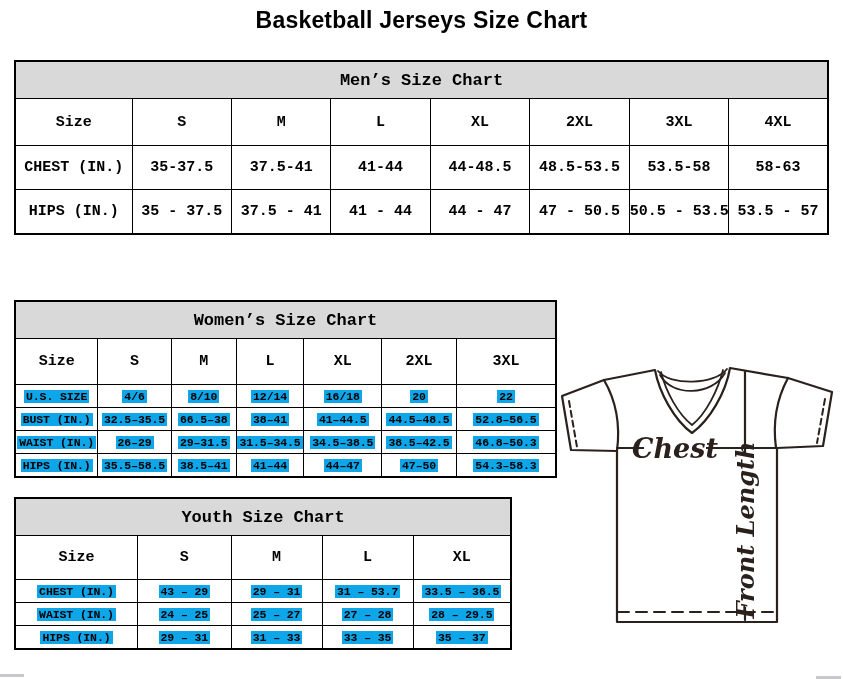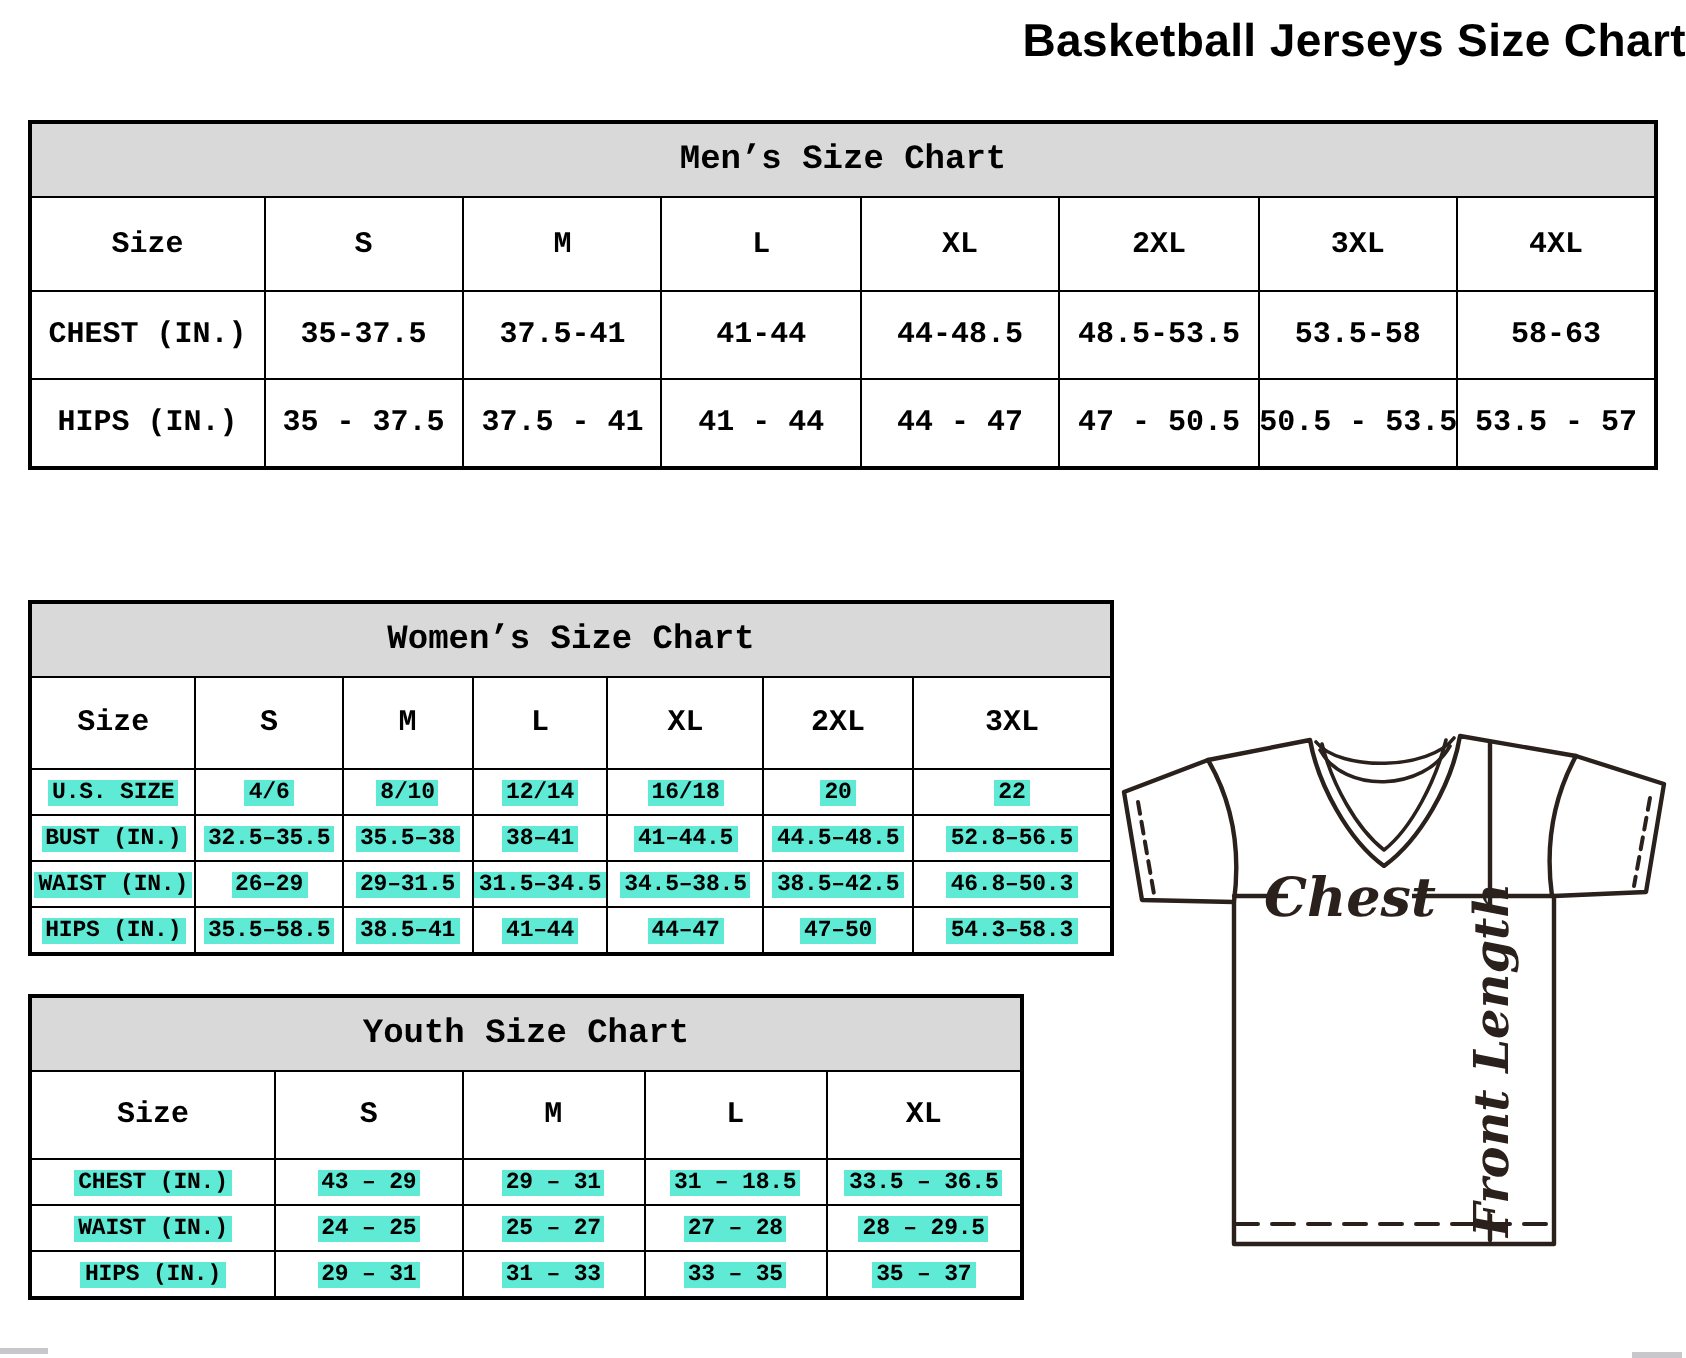--- a/index.html
+++ b/index.html
@@ -1,32 +1,32 @@
 <!DOCTYPE html>
 <html><head>
 <meta charset="utf-8">
 <style>
   html,body{margin:0;padding:0;background:#fff;}
   body{width:843px;height:679px;position:relative;overflow:hidden;
        font-family:"Liberation Sans","DejaVu Sans",sans-serif;color:#000;}
-  .page-title{position:absolute;top:7px;left:0;width:843px;text-align:right;
+  .page-title{position:absolute;top:7px;left:0;width:843px;text-align:center;
        font-size:23px;font-weight:bold;letter-spacing:0.2px;}
   .tbl{position:absolute;}
   .tbl table{border-collapse:collapse;table-layout:fixed;width:100%;
        border:2px solid #000;font-family:Liberation Mono, monospace;}
   .tbl td{border:1.5px solid #000;text-align:center;vertical-align:middle;
        font-weight:bold;padding:0;overflow:hidden;white-space:nowrap;}
   tr.hdr td{background:#d9d9d9;font-size:17px;height:36px;}
   .men tr.size td{font-size:15px;height:46px;}
   .men tr.data td{font-size:15px;height:43px;}
   .wy tr.size td{font-size:15px;}
   .women tr.size td{height:45px;}
   .youth tr.size td{height:43px;}
   .wy tr.data td{font-size:11.5px;height:22px;letter-spacing:-0.1px;}
-  .hl{background:#5eead4;padding:0 2px;}
+  .hl{background:#0ea5e9;padding:0 2px;}
   .jersey{position:absolute;left:558px;top:362px;width:280px;height:270px;}
   .jersey svg{display:block;width:280px;height:270px;}
   .jersey text{font-family:"DejaVu Serif","Liberation Serif",serif;
        font-style:italic;font-weight:bold;fill:#2a201c;}
   .scroll-frag{position:absolute;background:#c7c7cc;}
 </style>
 </head>
 <body>
 
 <div class="page-title">Basketball Jerseys Size Chart</div>
@@ -110,21 +110,21 @@
       <td><span class="hl">4/6</span></td>
       <td><span class="hl">8/10</span></td>
       <td><span class="hl">12/14</span></td>
       <td><span class="hl">16/18</span></td>
       <td><span class="hl">20</span></td>
       <td><span class="hl">22</span></td>
     </tr>
     <tr class="data">
       <td><span class="hl">BUST (IN.)</span></td>
       <td><span class="hl">32.5–35.5</span></td>
-      <td><span class="hl">35.5–38</span></td>
+      <td><span class="hl">66.5–38</span></td>
       <td><span class="hl">38–41</span></td>
       <td><span class="hl">41–44.5</span></td>
       <td><span class="hl">44.5–48.5</span></td>
       <td><span class="hl">52.8–56.5</span></td>
     </tr>
     <tr class="data">
       <td><span class="hl">WAIST (IN.)</span></td>
       <td><span class="hl">26–29</span></td>
       <td><span class="hl">29–31.5</span></td>
       <td><span class="hl">31.5–34.5</span></td>
@@ -162,21 +162,21 @@
       <td>Size</td>
       <td>S</td>
       <td>M</td>
       <td>L</td>
       <td>XL</td>
     </tr>
     <tr class="data">
       <td><span class="hl">CHEST (IN.)</span></td>
       <td><span class="hl">43 – 29</span></td>
       <td><span class="hl">29 – 31</span></td>
-      <td><span class="hl">31 – 18.5</span></td>
+      <td><span class="hl">31 – 53.7</span></td>
       <td><span class="hl">33.5 – 36.5</span></td>
     </tr>
     <tr class="data">
       <td><span class="hl">WAIST (IN.)</span></td>
       <td><span class="hl">24 – 25</span></td>
       <td><span class="hl">25 – 27</span></td>
       <td><span class="hl">27 – 28</span></td>
       <td><span class="hl">28 – 29.5</span></td>
     </tr>
     <tr class="data">

